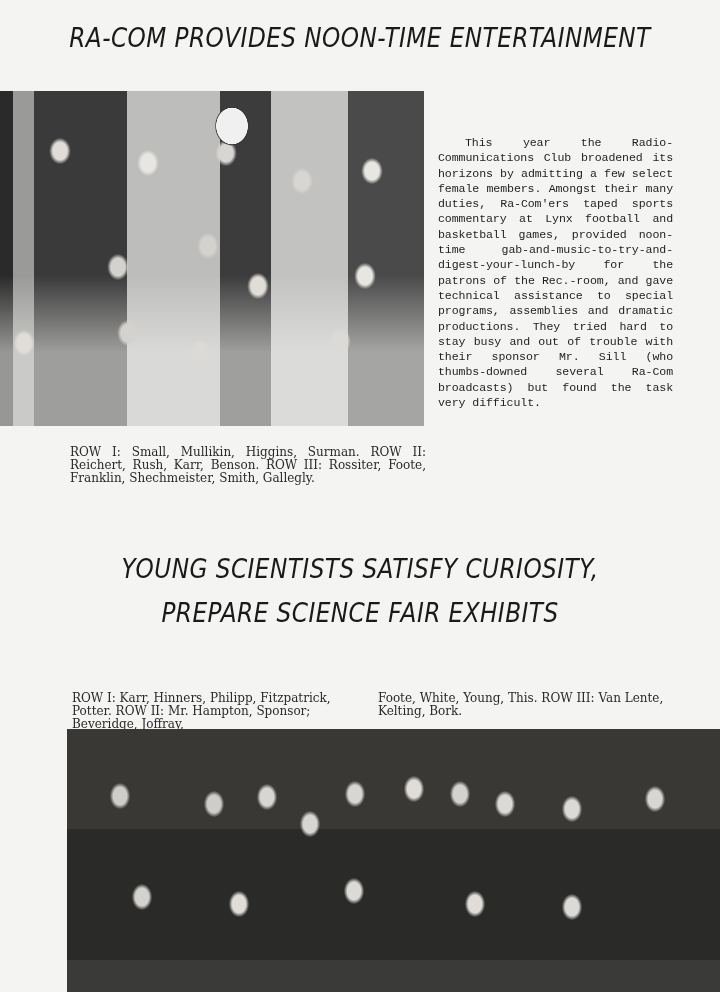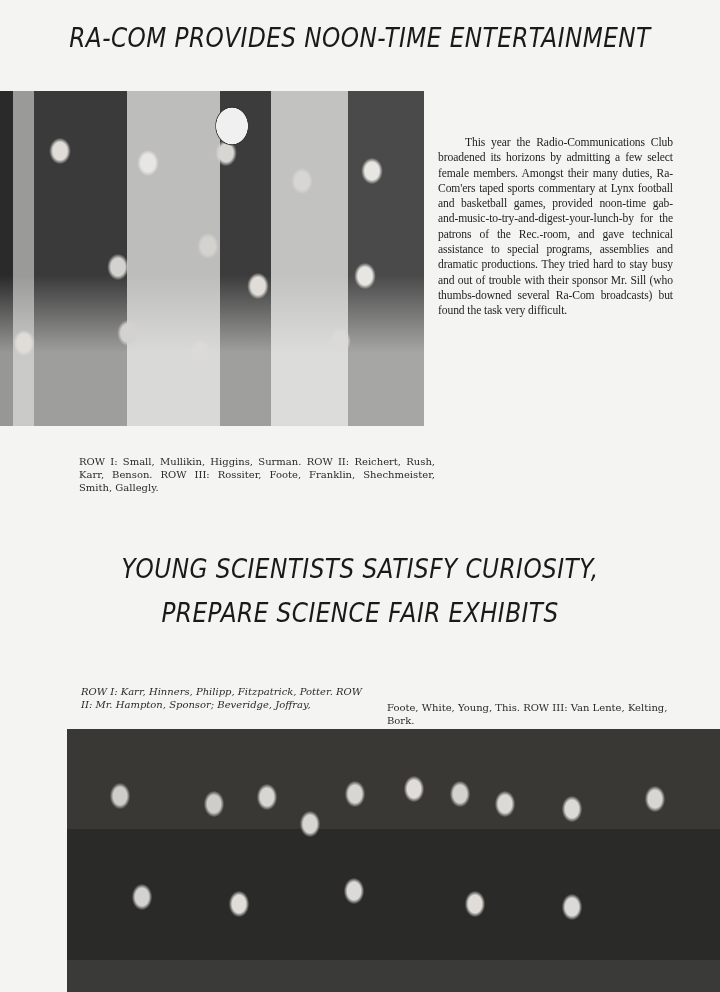--- a/index.html
+++ b/index.html
@@ -62,28 +62,28 @@
         linear-gradient(180deg, transparent 0 88%, #3a3a38 88% 100%),
         linear-gradient(180deg, #3a3835 0 38%, #2a2a28 38% 100%),
         repeating-linear-gradient(90deg, #4a4845 0 30px, #2e2d2b 30px 34px);
       background-blend-mode: normal;
     }
 
     #body-text {
       position: absolute; left: 438px; top: 135px; width: 235px;
       font-size: 11.6px; line-height: 15.3px; text-align: justify;
       text-indent: 27px; margin: 0; color: #1e1e1e;
-      font-family: Liberation Serif, serif; letter-spacing: -0.1px;
+      font-family: Liberation Mono, monospace; letter-spacing: -0.1px;
     }
     .caption {
-      position: absolute; font-size: 10px; line-height: 13.2px;
-      font-family: "DejaVu Serif", serif; color: #2a2a2a; margin: 12px;
+      position: absolute; font-size: 12px; line-height: 13.2px;
+      font-family: "DejaVu Serif", serif; color: #2a2a2a; margin: 3px;
     }
     #caption1 { left: 67px; top: 443px; width: 356px; text-align: justify; }
-    #caption2a { left: 69px; top: 673px; width: 295px; font-style: italic; }
+    #caption2a { left: 69px; top: 689px; width: 295px; }
     #caption2b { left: 375px; top: 689px; width: 300px; }
   </style>
 </head>
 <body>
 
 <h1 id="h1" class="headline">RA-COM PROVIDES NOON-TIME ENTERTAINMENT</h1>
 
 <div id="photo1" class="photo" title="Group photo of Radio-Communications Club members, three rows, wall clock in background"></div>
 
 <p id="body-text">This year the Radio-Communications Club broadened its horizons by admitting a few select female members. Amongst their many duties, Ra-Com'ers taped sports commentary at Lynx football and basketball games, provided noon-time gab-and-music-to-try-and-digest-your-lunch-by for the patrons of the Rec.-room, and gave technical assistance to special programs, assemblies and dramatic productions. They tried hard to stay busy and out of trouble with their sponsor Mr. Sill (who thumbs-downed several Ra-Com broadcasts) but found the task very difficult.</p>

